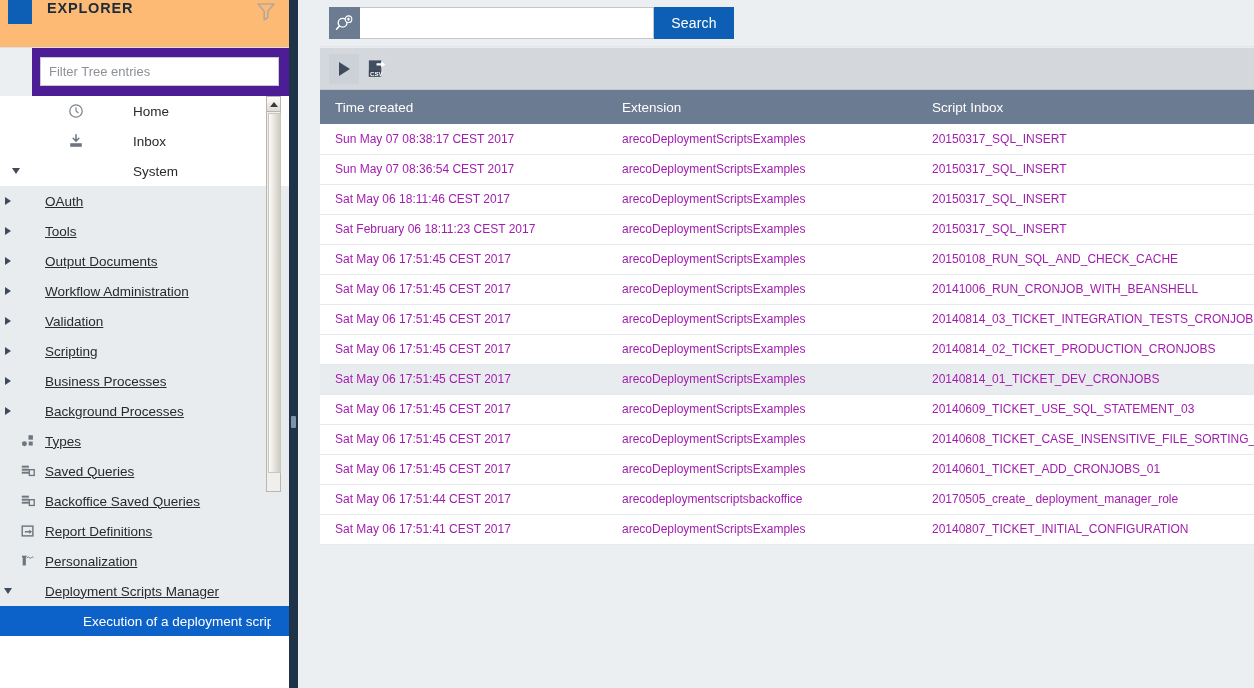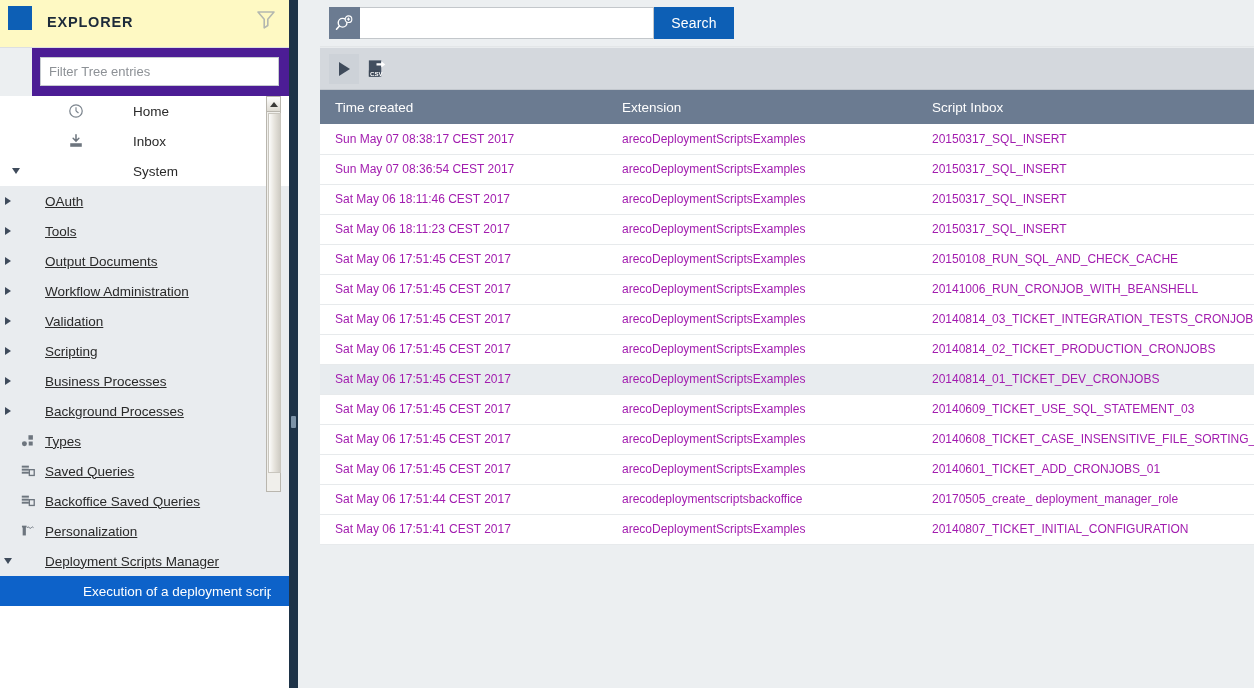--- a/index.html
+++ b/index.html
@@ -22,24 +22,24 @@
     height: 688px;
     background: #eceff1;
     position: relative;
     display: flex;
     flex-direction: column;
     flex: 0 0 289px;
   }
   .sb-header {
     height: 48px;
     display: flex;
-    align-items: flex-end;
-    padding: 0 12px 17px 8px;
+    align-items: flex-start;
+    padding: 0 12px 8px 8px;
     border-bottom: 1px solid #dcdfe2;
-    background: #fef9c3;
+    background: #fdba74;
     flex: 0 0 48px;
   }
   .sb-logo {
     width: 24px; height: 24px;
     background: #0d5fb5;
     flex: 0 0 24px;
   }
   .sb-title {
     margin-left: 15px;
     font-size: 14.5px;
@@ -412,20 +412,30 @@
             <span class="arrow spacer"></span>
             <span class="ico">
               <svg viewBox="0 0 18 18" width="16" height="16">
                 <rect x="2" y="3" width="8" height="2.2" fill="#6d757e"></rect>
                 <rect x="2" y="6.4" width="8" height="2.2" fill="#6d757e"></rect>
                 <rect x="2" y="9.8" width="8" height="2.2" fill="#6d757e"></rect>
                 <rect x="10.5" y="7.5" width="5.5" height="6.5" fill="none" stroke="#6d757e" stroke-width="1.5"></rect>
               </svg>
             </span>
             <span class="lbl">Backoffice Saved Queries</span>
+          </div>
+          <div class="node lvl1">
+            <span class="arrow spacer"></span>
+            <span class="ico">
+              <svg viewBox="0 0 18 18" width="16" height="16">
+                <rect x="2.5" y="3.5" width="12" height="11" fill="none" stroke="#6d757e" stroke-width="1.6"></rect>
+                <path d="M5.5 9 h5 v-1.8 l3 2.6 -3 2.6 v-1.8 h-5 z" fill="#6d757e"></path>
+              </svg>
+            </span>
+            <span class="lbl">Report Definitions</span>
           </div>
           <div class="node lvl1">
             <span class="arrow spacer"></span>
             <span class="ico">
               <svg viewBox="0 0 18 18" width="16" height="16">
                 <rect x="3" y="4.5" width="3.6" height="9.5" fill="#6d757e"></rect>
                 <rect x="2.2" y="3" width="5.2" height="2" fill="#6d757e"></rect>
                 <path d="M8 5.2 q1.2 -1.6 2.4 0 q1.2 1.6 2.4 0 q1.2 -1.6 2.4 0" fill="none" stroke="#6d757e" stroke-width="1.1"></path>
               </svg>
             </span>
@@ -512,21 +522,21 @@
               <td>Sun May 07 08:36:54 CEST 2017</td>
               <td>arecoDeploymentScriptsExamples</td>
               <td>20150317_SQL_INSERT</td>
             </tr>
             <tr class="">
               <td>Sat May 06 18:11:46 CEST 2017</td>
               <td>arecoDeploymentScriptsExamples</td>
               <td>20150317_SQL_INSERT</td>
             </tr>
             <tr class="">
-              <td>Sat May 06 18:11:23 CEST 2017</td>
+              <td>Sat February 06 18:11:23 CEST 2017</td>
               <td>arecoDeploymentScriptsExamples</td>
               <td>20150317_SQL_INSERT</td>
             </tr>
             <tr class="">
               <td>Sat May 06 17:51:45 CEST 2017</td>
               <td>arecoDeploymentScriptsExamples</td>
               <td>20150108_RUN_SQL_AND_CHECK_CACHE</td>
             </tr>
             <tr class="">
               <td>Sat May 06 17:51:45 CEST 2017</td>

